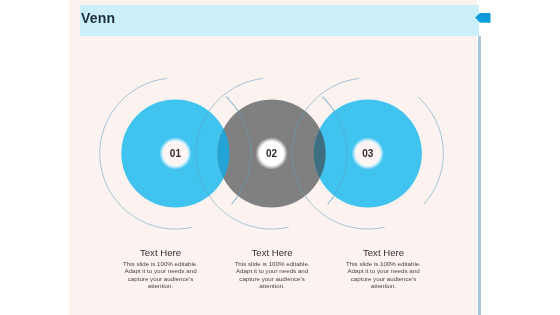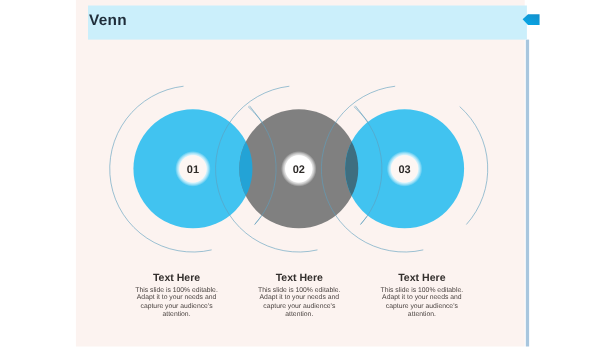--- a/index.html
+++ b/index.html
@@ -6,21 +6,21 @@
   body{width:560px;height:315px;background:#ffffff;font-family:"Liberation Sans",sans-serif;overflow:hidden;-webkit-font-smoothing:antialiased;}
   #root{transform:translateZ(0);}
   #root{position:relative;width:560px;height:227px;border-radius:22px;}
   #slide{position:absolute;left:69px;top:0;width:408px;height:315px;background:#fcf3f0;}
   #rightbar{position:absolute;left:477.6px;top:36px;width:3.9px;height:279px;background:#a8c6de;}
   #banner{position:absolute;left:80px;top:5px;width:399px;height:31px;background:#cbeffb;}
   #banner .t{position:absolute;left:1px;top:5px;font-size:14px;font-weight:bold;color:#1f2d3a;letter-spacing:0.2px;}
   #arrow{position:absolute;left:474px;top:10.5px;}
   #venn{position:absolute;left:0;top:0;}
   .col{position:absolute;text-align:center;color:#3b3b3b;}
-  .col .h{font-size:9.6px;font-weight:bold;color:#332f2d;margin:0 0 2.5px 0;line-height:10px;}
+  .col .h{font-size:9.6px;font-weight:normal;color:#332f2d;margin:0 0 2.5px 0;line-height:10px;}
   .col .b{font-size:6.2px;line-height:7.35px;color:#4a4340;}
   svg{display:block;}
 </style>
 </head>
 <body>
 
 <div id="root">
   <div id="slide"></div>
   <div id="rightbar"></div>
 

